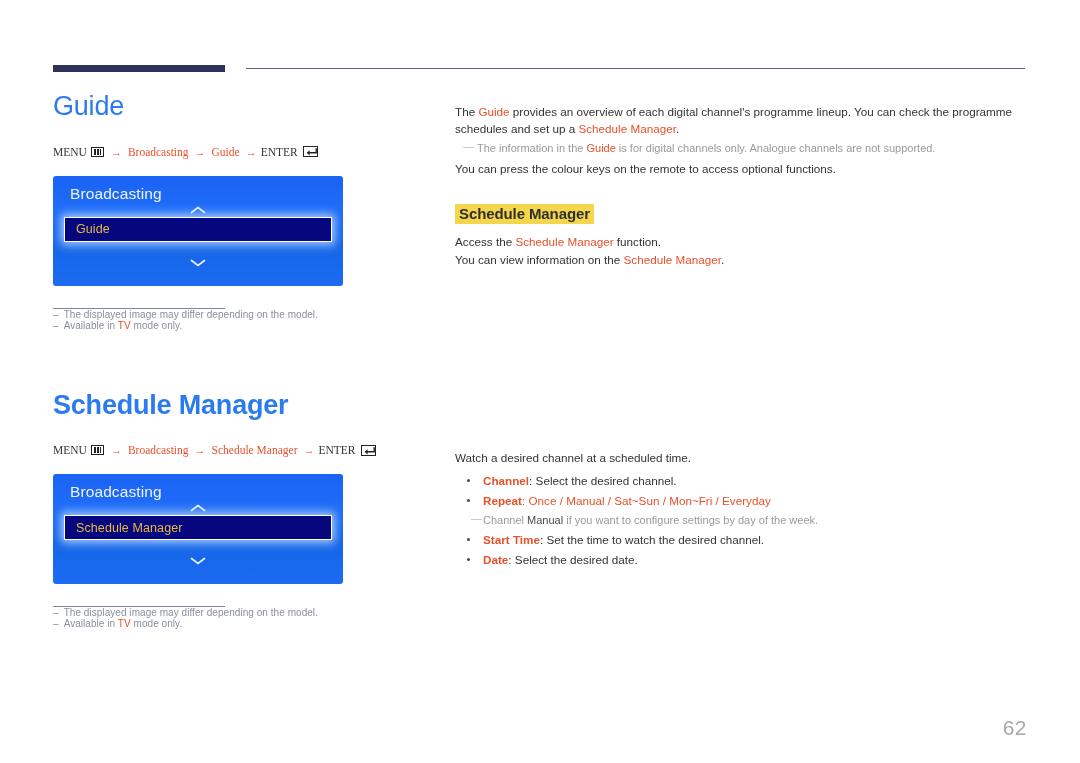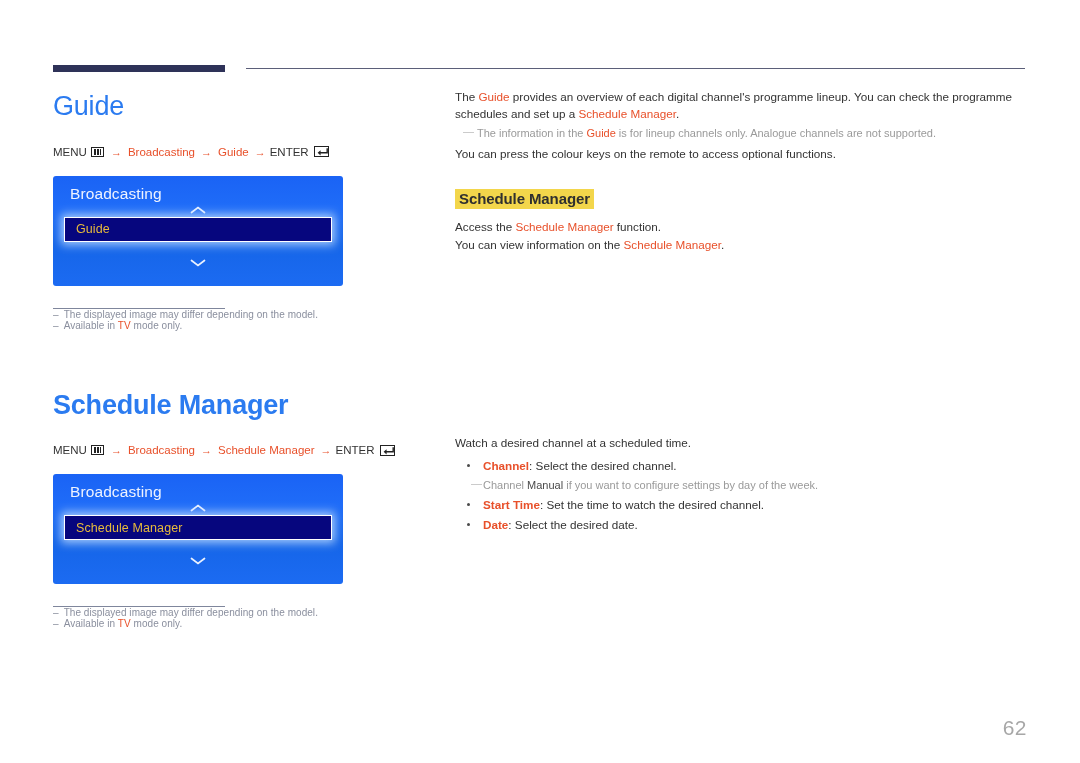--- a/index.html
+++ b/index.html
@@ -44,21 +44,21 @@
   
   .left-col {
     position: absolute;
     left: 53px;
     top: 92px;
     width: 380px;
   }
   .right-col {
     position: absolute;
     left: 455px;
-    top: 89px;
+    top: 104px;
     width: 572px;
   }
 
   
   .h1-blue {
     color: #2b7bf0;
     font-size: 27px;
     font-weight: normal;
     letter-spacing: -0.2px;
     margin: 0;
@@ -71,20 +71,21 @@
 
   
   .menu-path {
     font-size: 11.5px;
     color: #333333;
     margin-top: 24px;
     white-space: nowrap;
     display: flex;
     align-items: center;
     gap: 0px;
+    font-family: Liberation Serif, serif;
   }
   .menu-path .orange {
     color: #e8502a;
   }
   .mp-seg { margin: 0 2px; }
   .arrow-sep {
     color: #e8502a;
     margin: 0 4px;
     font-size: 11px;
   }
@@ -386,37 +387,38 @@
       <span class="dash">–</span><span>Available in </span><span class="red">TV</span><span> mode only.</span>
     </div>
   </div>
 </div>
 
 <div class="right-col">
 
   <p class="body-p tight"><span>The </span><span class="orange">Guide</span><span> provides an overview of each digital channel's programme lineup. You can check the programme schedules and set up a </span><span class="orange">Schedule Manager</span><span>.</span></p>
 
   <div class="sub-note">
-    <span class="em-dash">—</span><span>The information in the </span><span class="red">Guide</span><span> is for lineup channels only. Analogue channels are not supported.</span>
+    <span class="em-dash">—</span><span>The information in the </span><span class="red">Guide</span><span> is for digital channels only. Analogue channels are not supported.</span>
   </div>
 
   <p class="body-p">You can press the colour keys on the remote to access optional functions.</p>
 
   <div class="hl-head">Schedule Manager</div>
 
   <p class="body-p tight"><span>Access the </span><span class="orange">Schedule Manager</span><span> function.</span></p>
 
   <p class="body-p"><span>You can view information on the </span><span class="orange">Schedule Manager</span><span>.</span></p>
 
   
   <div style="margin-top:181px;">
     <p class="body-p">Watch a desired channel at a scheduled time.</p>
     <ul class="bullets">
       <li><span class="dot"></span><b class="key">Channel</b><span>: </span><span>Select the desired channel.</span></li>
 
+      <li><span class="dot"></span><b class="key">Repeat</b><span class="orange">: </span><span class="orange" id="repeat-options">Once / Manual / Sat~Sun / Mon~Fri / Everyday</span></li>
 
       <li class="note-line"><span class="em-dash">—</span><span>Channel </span><span class="dark">Manual</span><span> if you want to configure settings by day of the week.</span></li>
 
       <li><span class="dot"></span><b class="key">Start Time</b><span>: </span><span>Set the time to watch the desired channel.</span></li>
 
       <li><span class="dot"></span><b class="key">Date</b><span>: </span><span>Select the desired date.</span></li>
     </ul>
   </div>
 </div>
 

